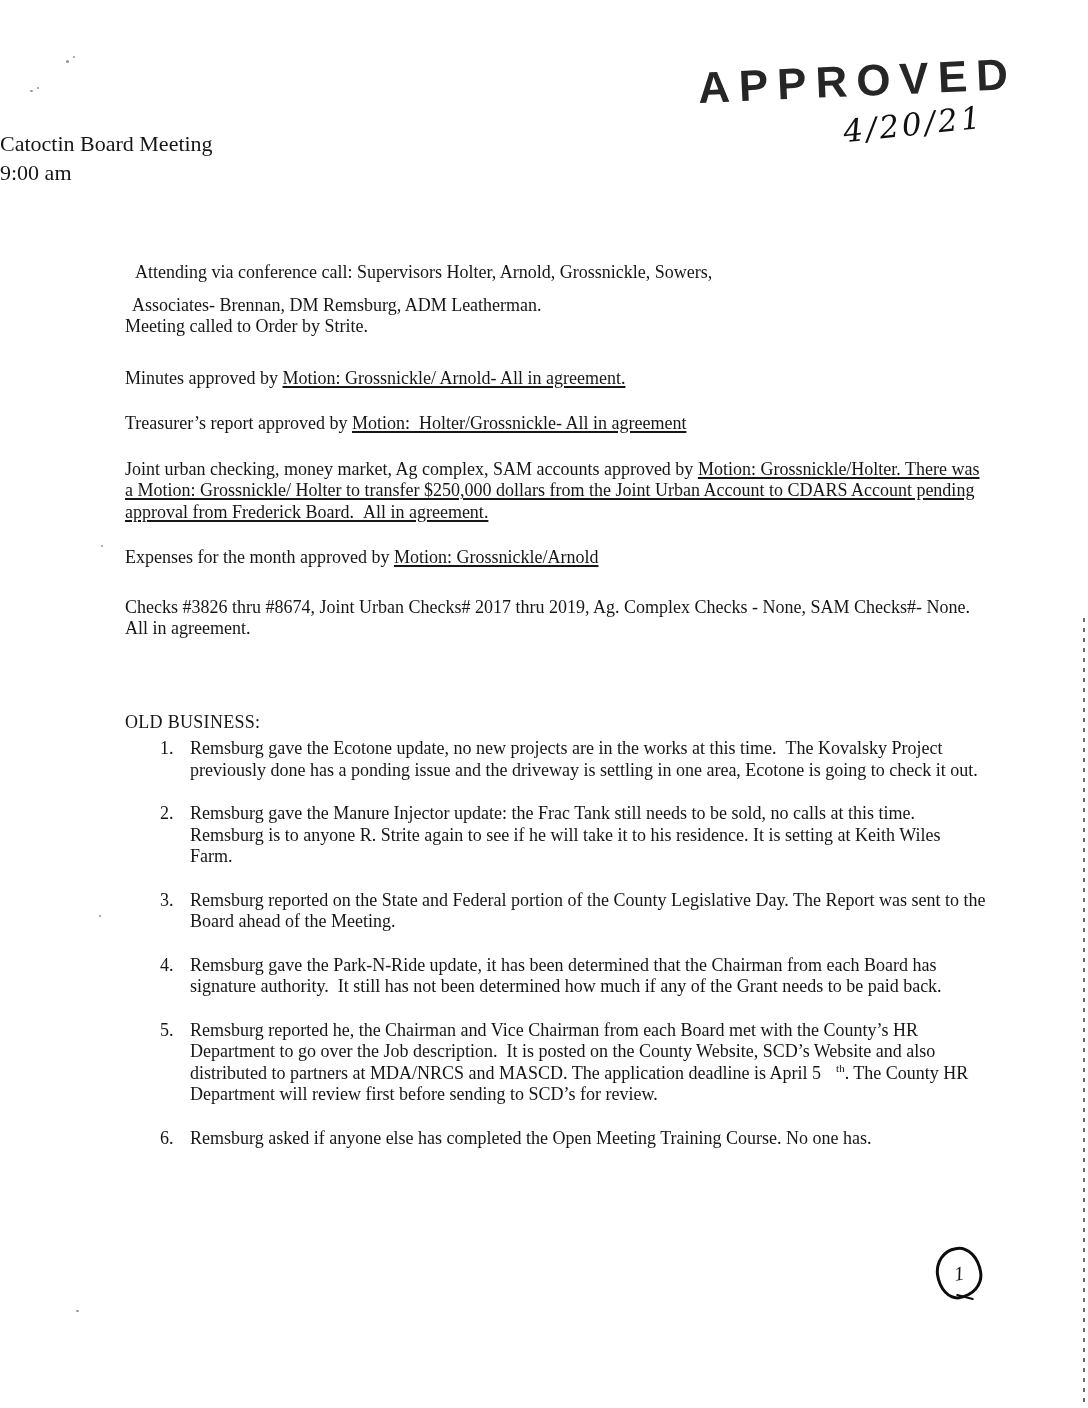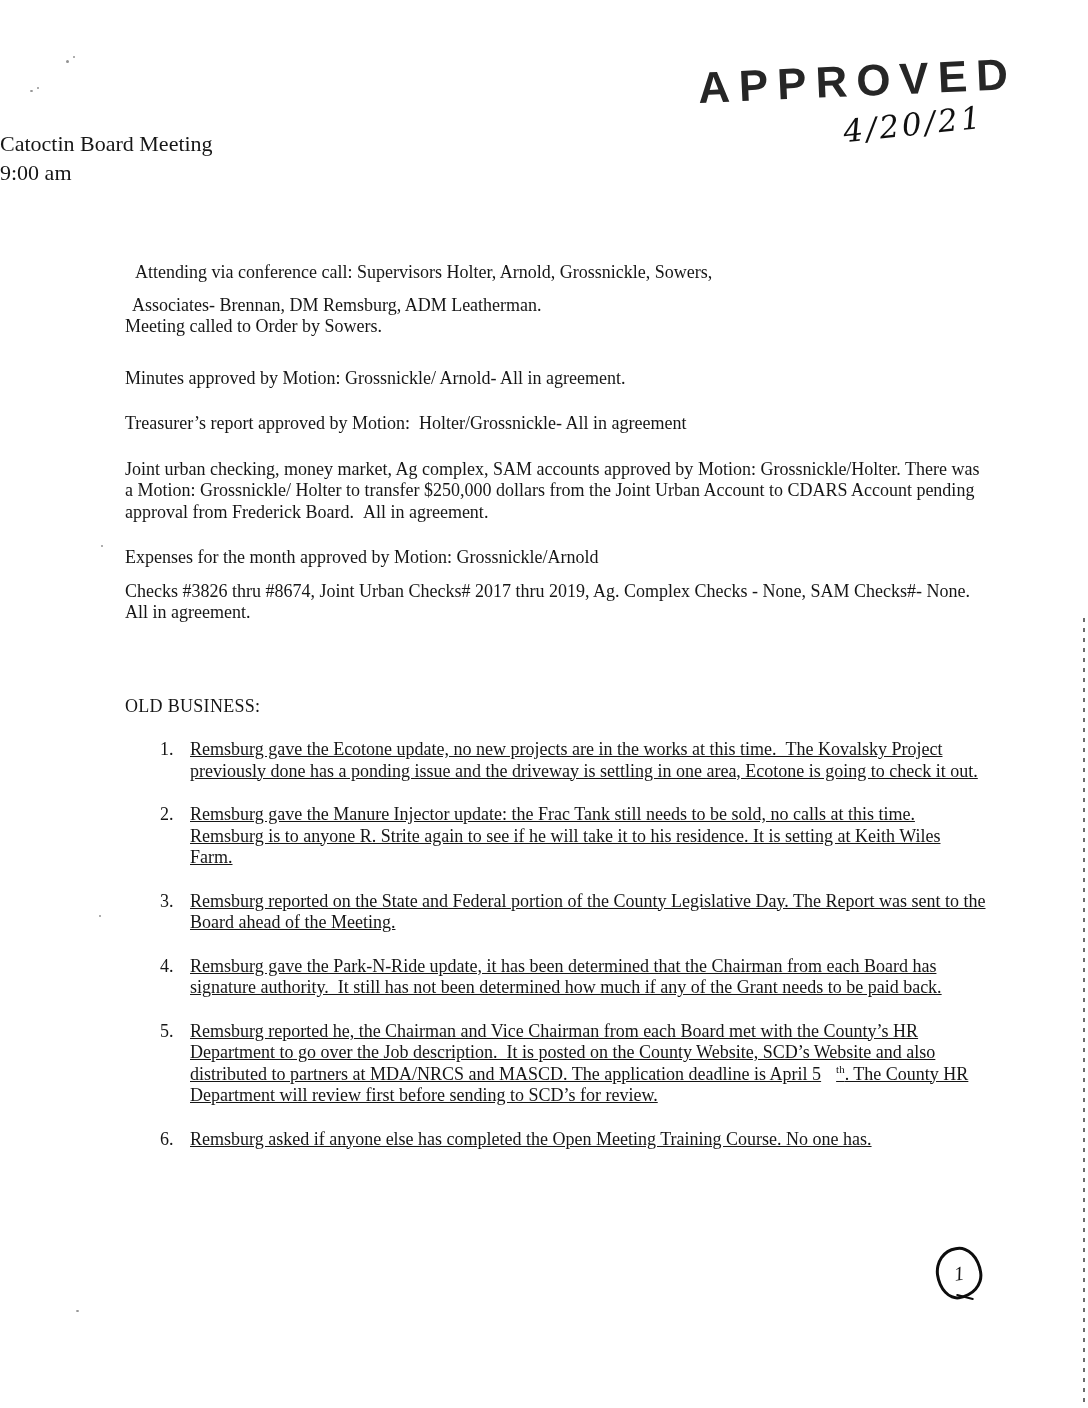--- a/index.html
+++ b/index.html
@@ -32,33 +32,33 @@
     font-size:22px; line-height:29px;
   }
 
   
   .body{
     position:absolute; top:262px; left:125px; width:862px;
     font-size:18px; line-height:21.5px;
   }
   .body p{ margin:0 0 24px 0; }
   p.attending{ margin-bottom:30px; }
-  p.expenses{ margin-bottom:12px; }
+  p.expenses{ margin-bottom:28px; }
   p.checks{ margin-bottom:0; }
   .ln{ display:block; }
   .ind1{ padding-left:10px; }
   .ind2{ padding-left:7px;margin-top:11px; }
-  .u{ text-decoration-thickness:1.5px; text-underline-offset:2px; }
+  .u{ text-decoration:underline; text-decoration-thickness:1.5px; text-underline-offset:2px; }
 
-  .ob-heading{ margin-top:72px; margin-bottom:22px; letter-spacing:.3px; }
+  .ob-heading{ margin-top:72px; margin-bottom:5px; letter-spacing:.3px; }
 
   .list{ padding-left:35px; }
   .li{ display:flex; margin-bottom:22px; }
   .num{ flex:0 0 30px; }
-  .txt{ flex:1;text-decoration:underline; }
+  .txt{ flex:1; }
   sup{ font-size:11px; line-height:0;padding-left:15px; }
 
   
   .page-circle{
     position:absolute; left:936px; top:1247px; width:46px; height:52px;
     border:3px solid #0d0d0d;
     border-radius:52% 48% 60% 44% / 50% 56% 46% 54%;
     transform:rotate(-8deg);
     display:flex; align-items:center; justify-content:center;
     font-style:italic; font-size:20px;
@@ -93,21 +93,21 @@
   <div class="title-block">
     <div>Catoctin Board Meeting</div>
     <div>9:00 am</div>
   </div>
 
   <div class="body">
 
     <p class="attending">
       <span class="ln ind1">Attending via conference call: Supervisors Holter, Arnold, Grossnickle, Sowers,</span>
       <span class="ln ind2">Associates- Brennan, DM Remsburg, ADM Leatherman.</span>
-      <span class="ln">Meeting called to Order by Sowers.</span>
+      <span class="ln">Meeting called to Order by Strite.</span>
     </p>
 
     <p>
       <span>Minutes approved by </span><span class="u">Motion: Grossnickle/ Arnold- All in agreement.</span>
     </p>
 
     <p>
       <span>Treasurer’s report approved by </span><span class="u">Motion: Holter/Grossnickle- All in agreement</span>
     </p>
 

